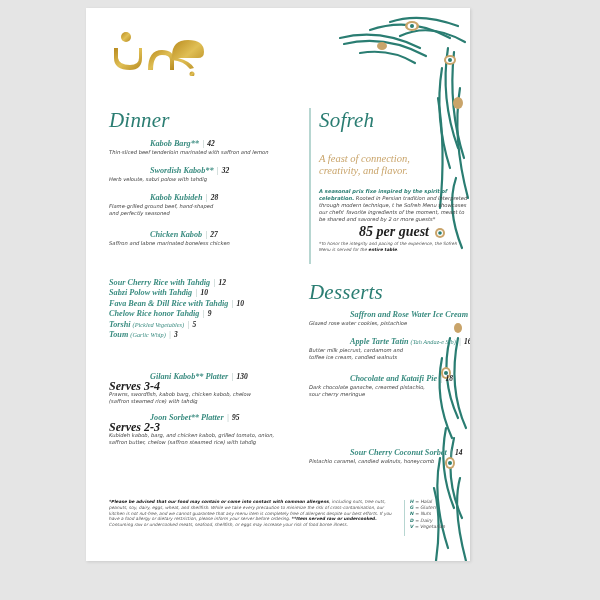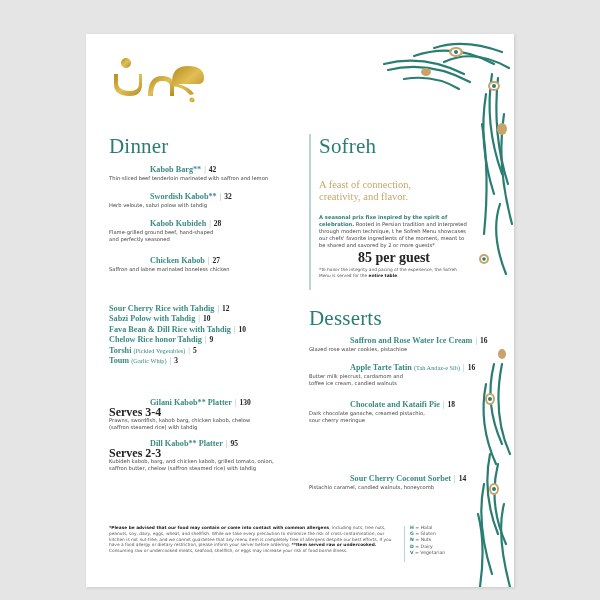--- a/index.html
+++ b/index.html
@@ -3,24 +3,25 @@
 <meta charset="utf-8">
 <style>
   html, body { margin: 0; padding: 0; }
   body {
     width: 600px; height: 600px; overflow: hidden;
     background: #e5e5e5;
     font-family: "Liberation Sans", sans-serif;
     position: relative;
   }
   .paper {
-    position: absolute; left: 86px; top: 34px; width: 428px; height: 553px;
+    position: absolute; left: 86px; top: 8px; width: 384px; height: 553px;
     background: #ffffff;
     box-shadow: 1px 1px 3px rgba(0,0,0,0.12);
     overflow: hidden;
+    font-style: italic;
   }
   .logo { position: absolute; left: 22px; top: 20px; width: 100px; height: 48px; }
   .feathers { position: absolute; right: 0; top: 0; width: 140px; height: 553px; }
 
   .h-section {
     position: absolute; font-family: "Liberation Serif", serif;
     color: #2a7d72; font-size: 21px; font-weight: normal; margin: 0; letter-spacing: 0.2px;
   }
   .item { position: absolute; left: 23px; width: 200px; }
   .item-name {
@@ -155,21 +156,21 @@
     <div class="side-row"><span>Toum</span> <span class="sub">(Garlic Whip)</span><span class="sep">|</span><span class="price">3</span></div>
   </div>
 
   <div class="item" style="top:364px; width:220px;">
     <div class="item-name"><span>Gilani Kabob** Platter</span><span class="sep">|</span><span class="price">130</span></div>
     <div class="serves">Serves 3-4</div>
     <div class="desc">Prawns, swordfish, kabob barg, chicken kabob, chelow</div>
     <div class="desc">(saffron steamed rice) with tahdig</div>
   </div>
   <div class="item" style="top:405px; width:220px;">
-    <div class="item-name"><span>Dill Kabob** Platter</span><span class="sep">|</span><span class="price">95</span></div>
+    <div class="item-name"><span>Joon Sorbet** Platter</span><span class="sep">|</span><span class="price">95</span></div>
     <div class="serves">Serves 2-3</div>
     <div class="desc">Kubideh kabob, barg, and chicken kabob, grilled tomato, onion,</div>
     <div class="desc">saffron butter, chelow (saffron steamed rice) with tahdig</div>
   </div>
 
   <div class="divider"></div>
 
   <div class="sofreh">
     <h2 class="h-section" style="position:static;">Sofreh</h2>
     <div class="tagline">

